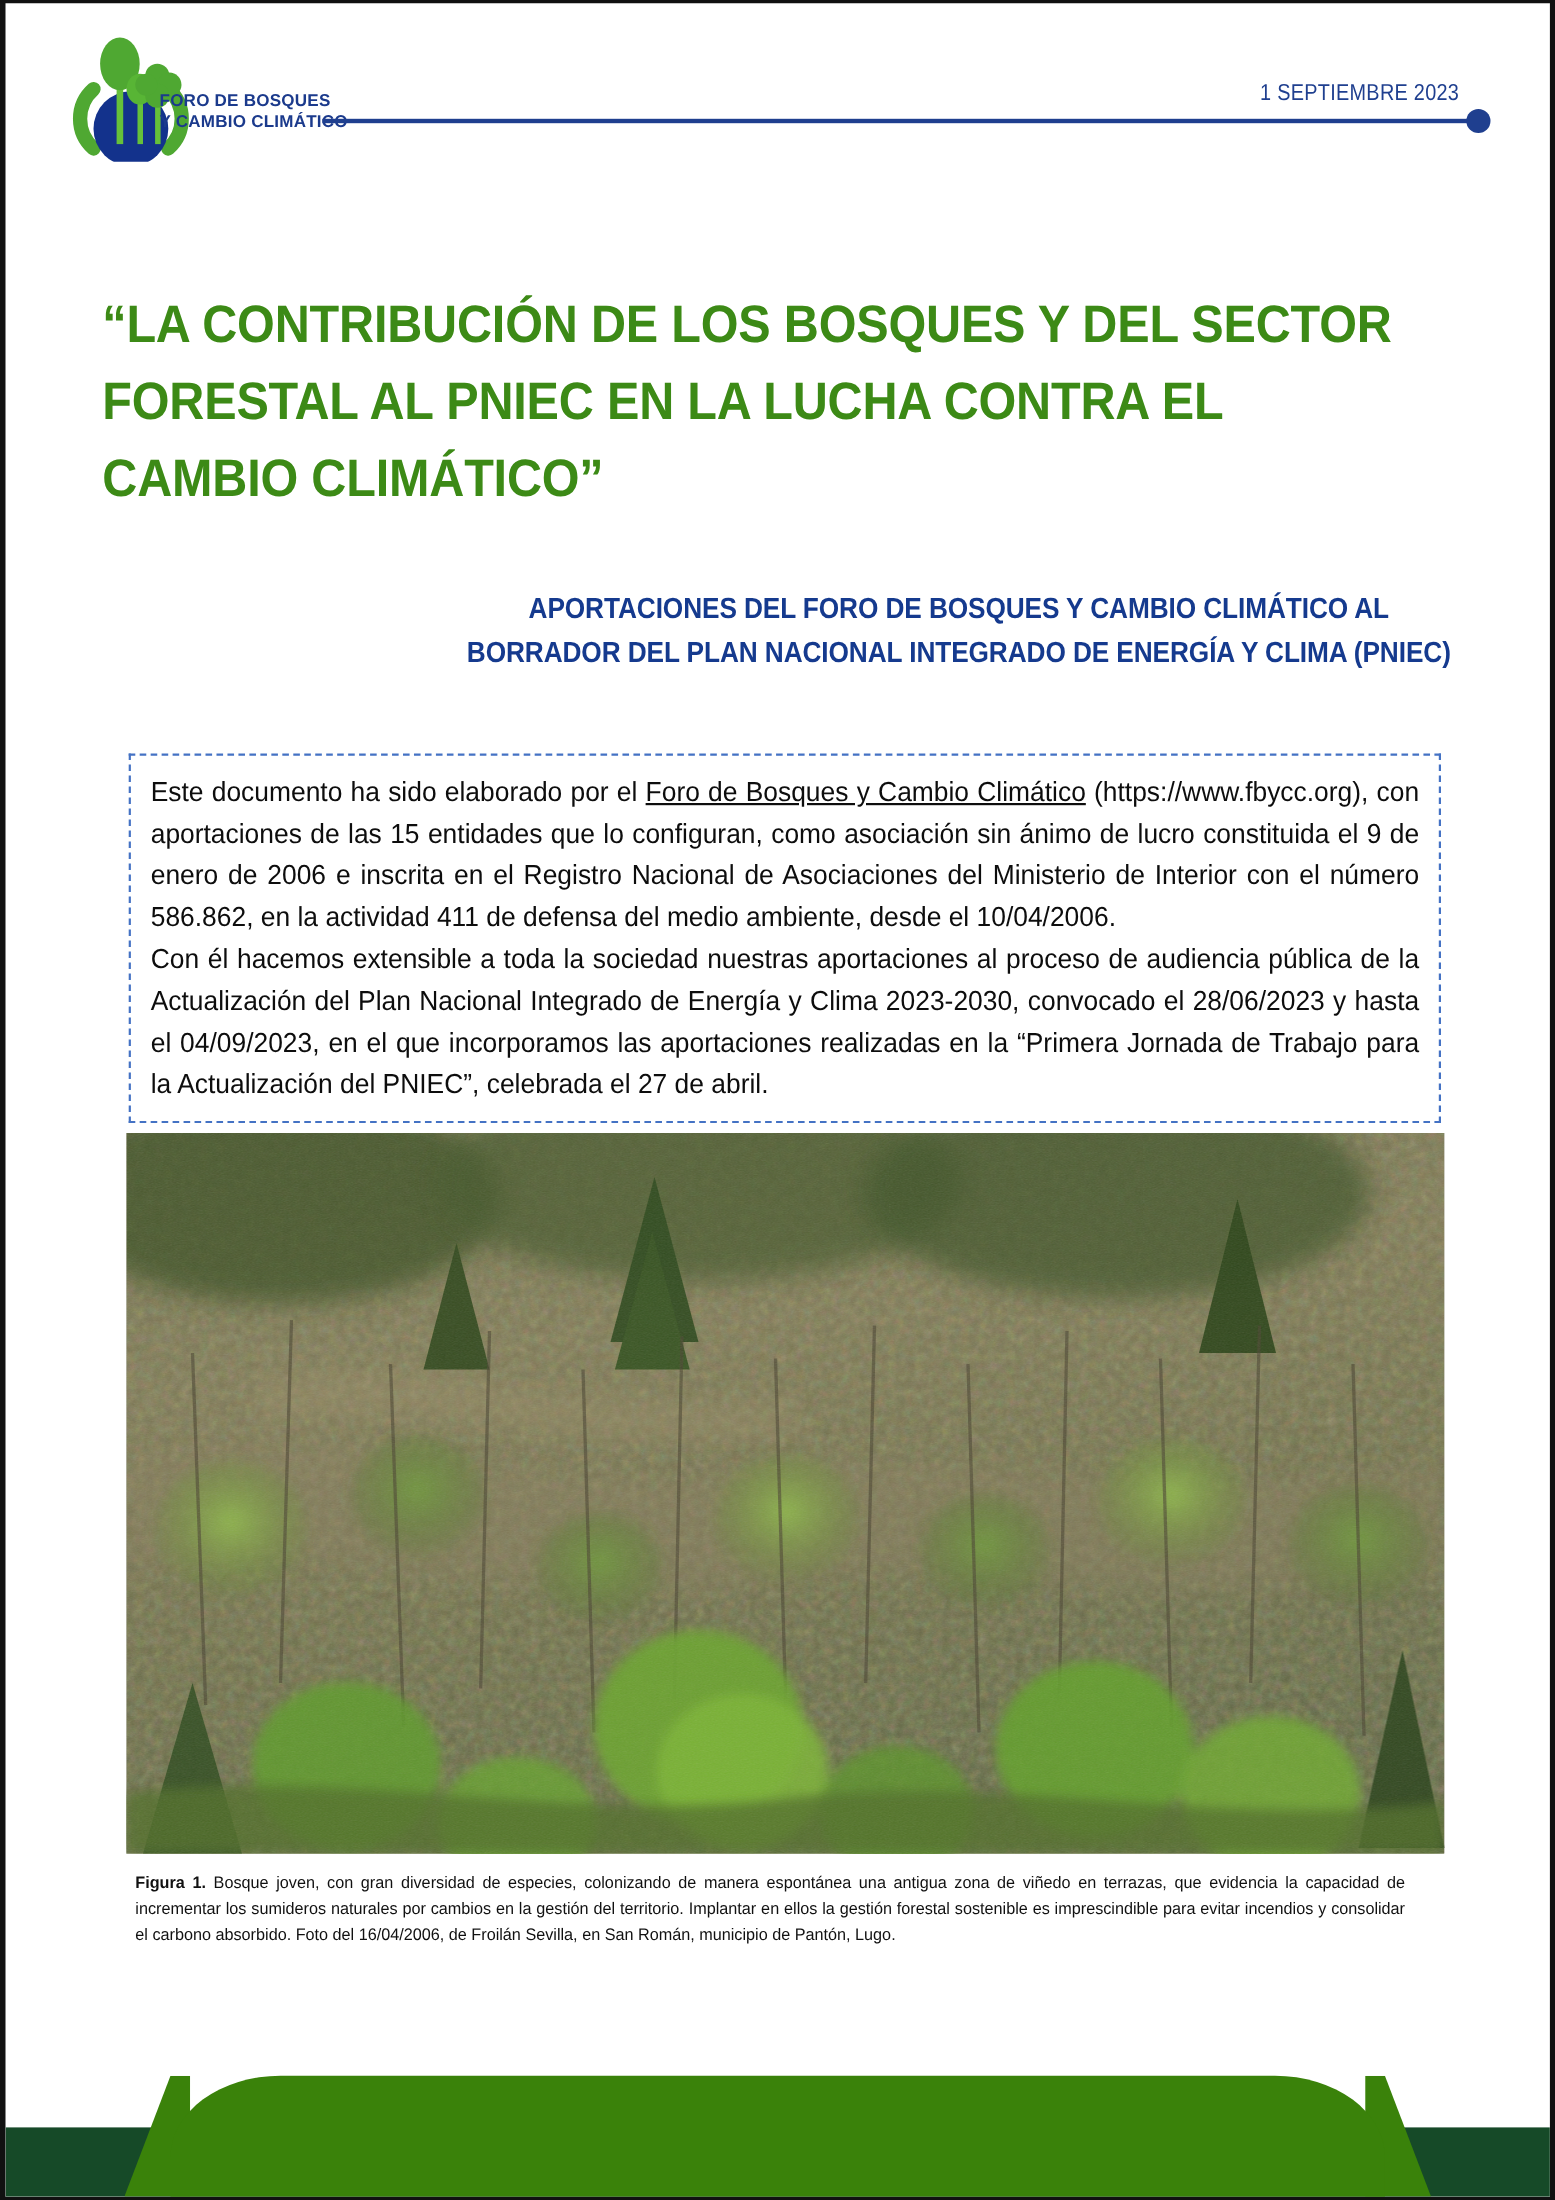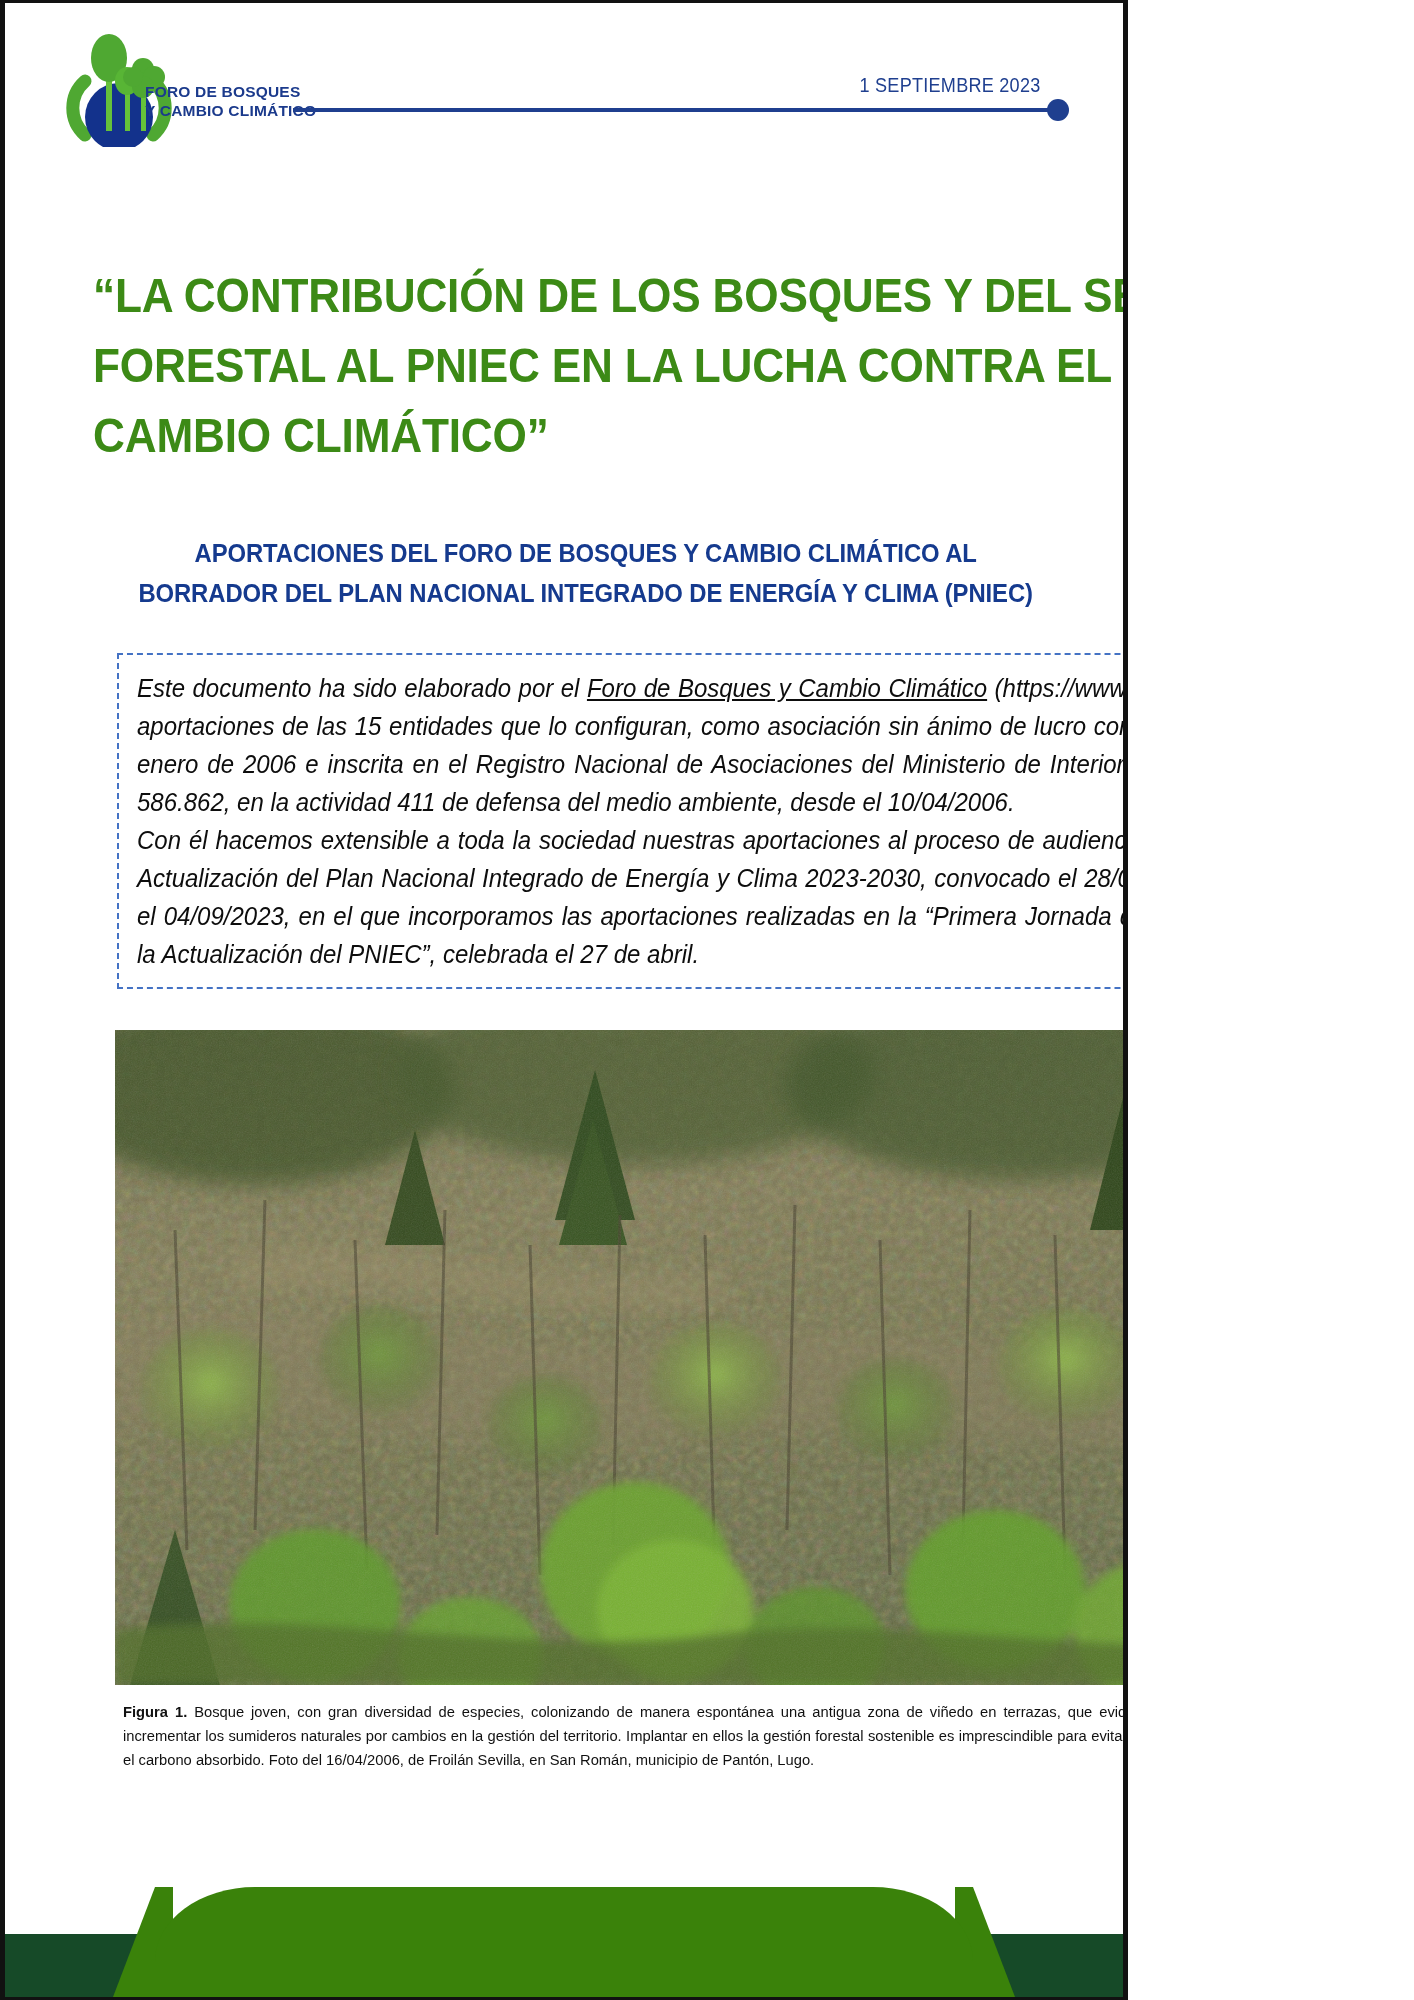--- a/index.html
+++ b/index.html
@@ -2,21 +2,21 @@
 <html><head>
 <meta charset="utf-8">
 <style>
   html, body {
     margin: 0;
     padding: 0;
     background: #ffffff;
   }
   .page {
     position: relative;
-    width: 1128px;
+    width: 1414px;
     height: 2000px;
     background: #ffffff;
     overflow: hidden;
     font-family: "Liberation Sans", sans-serif;
     box-sizing: border-box;
     border-left: 5px solid #111111;
     border-right: 5px solid #111111;
     border-top: 3px solid #111111;
     border-bottom: 3px solid #111111;
   }
@@ -117,26 +117,25 @@
     letter-spacing: -0.1px;
     transform: scaleX(0.90);
     transform-origin: right center;
     white-space: nowrap;
   }
 
   
   .intro-box {
     position: absolute;
     left: 112px;
-    top: 650px;
+    top: 682px;
     width: 1193px;
     box-sizing: border-box;
     border: 2px dashed #4472C4;
     padding: 14px 16px 14px 18px;
-    font-style: italic;
   }
   .intro-p {
     color: #0d0d0d;
     font-size: 25px;
     line-height: 38px;
     text-align: justify;
     text-justify: inter-word;
     margin: 0;
     transform: scaleX(0.96);
     transform-origin: left top;

